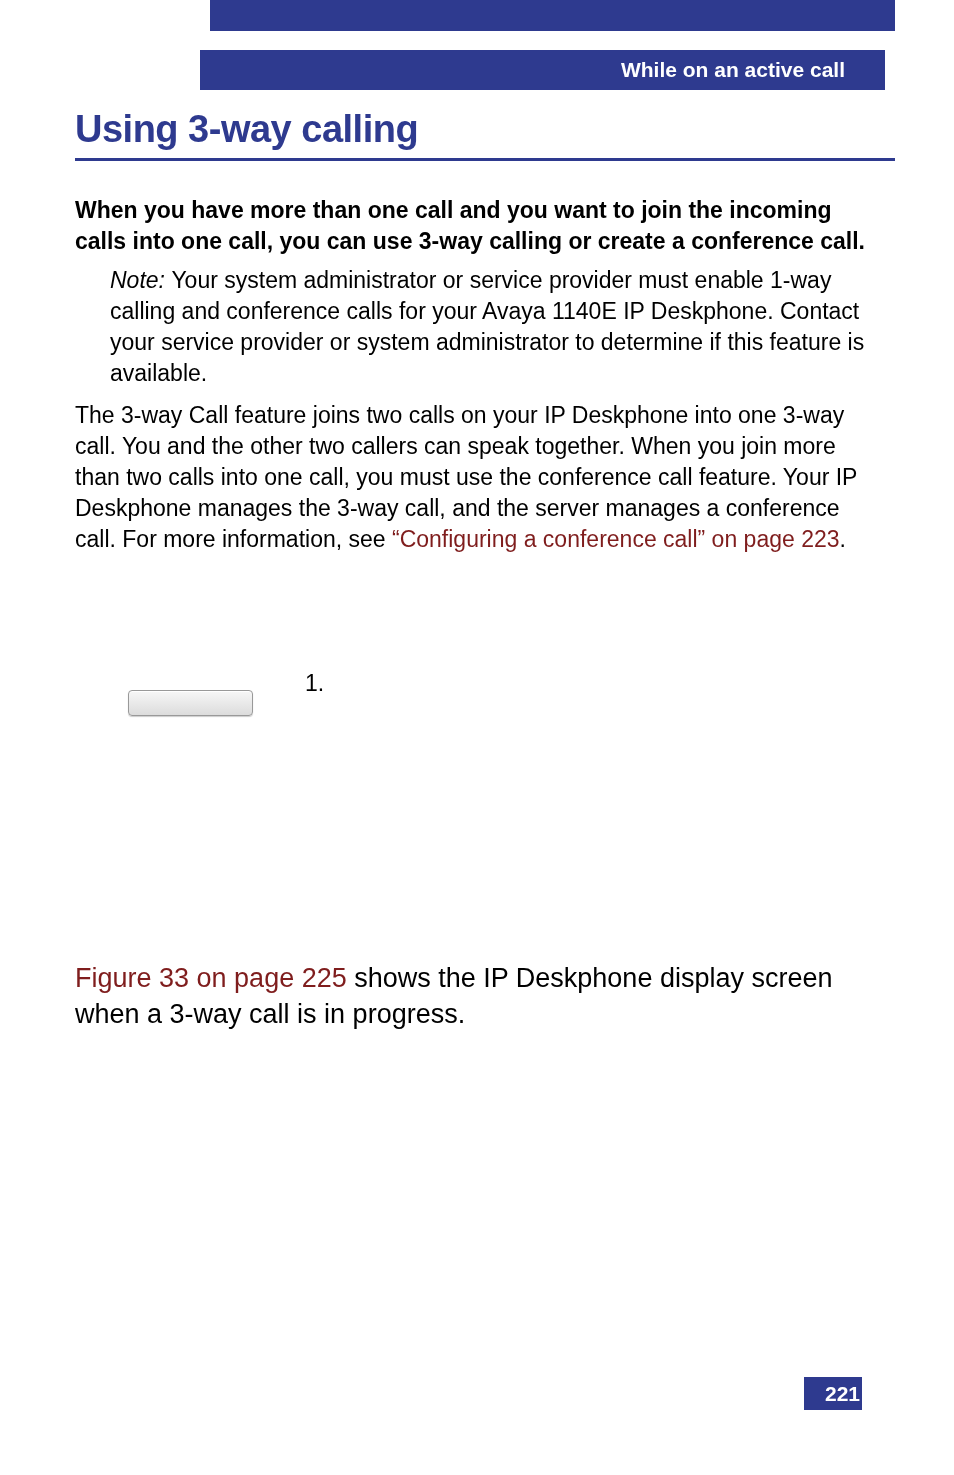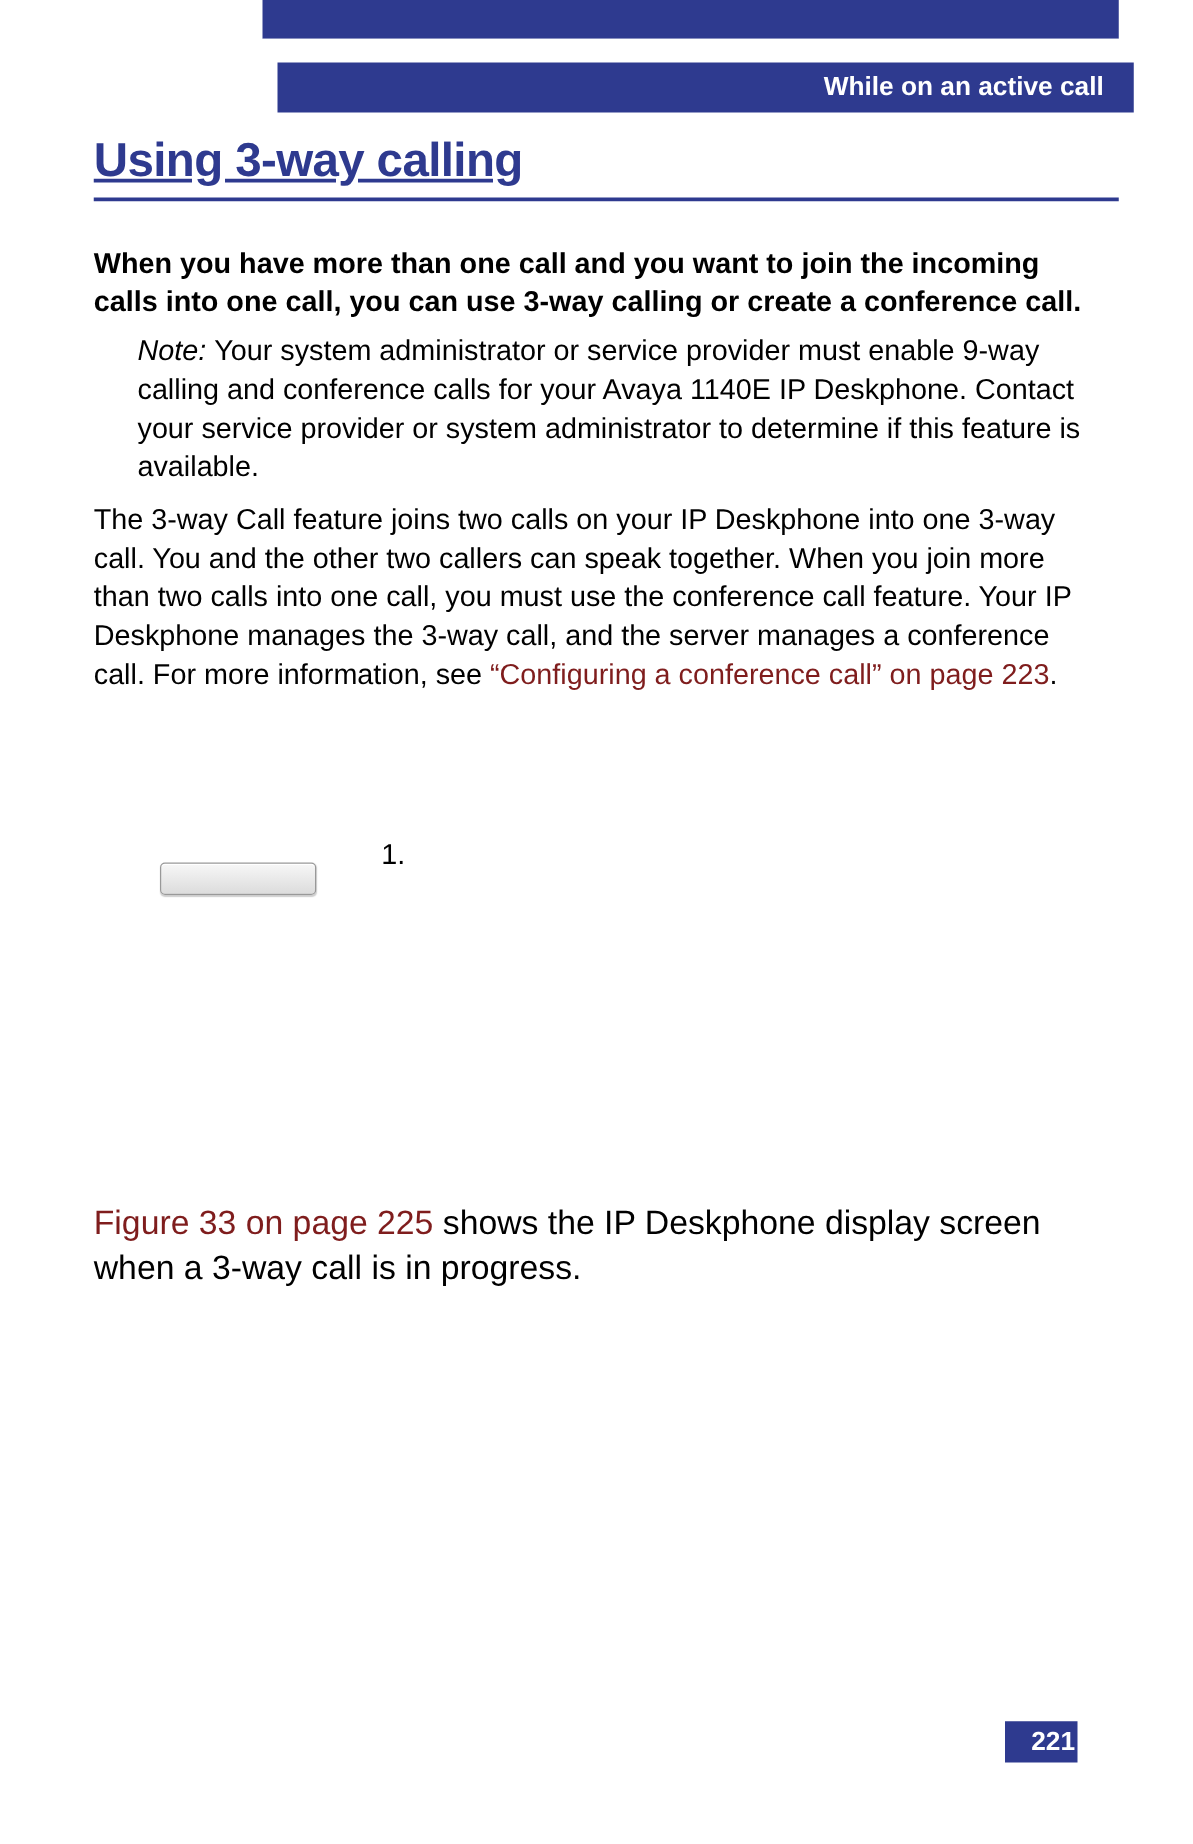--- a/index.html
+++ b/index.html
@@ -22,43 +22,42 @@
       position: absolute;
       left: 210px;
       top: 31px;
       width: 685px;
       height: 19px;
       background: #ffffff;
     }
     .header-label {
       position: absolute;
       top: 50px;
-      left: 222px;
+      left: 200px;
       width: 685px;
       height: 40px;
       background: #2e3a8f;
       color: #ffffff;
       font-weight: bold;
       font-size: 21px;
       display: flex;
       align-items: center;
       justify-content: flex-end;
-      padding-right: 24px;
+      padding-right: 40px;
     }
     .section-heading {
       position: absolute;
       left: 75px;
       top: 108px;
       width: 820px;
       color: #2e3a8f;
       font-size: 38px;
       font-weight: bold;
       letter-spacing: -0.5px;
       padding-bottom: 6px;
-      text-decoration: underline;
     }
     .heading-rule {
       position: absolute;
       left: 75px;
       top: 158px;
       width: 820px;
       height: 3px;
       background: #2e3a8f;
     }
     .body-text {
@@ -148,21 +147,21 @@
 <div class="header-label">
   <span>While on an active call</span>
 </div>
 
 <h1 class="section-heading">Using 3-way calling</h1>
 <div class="heading-rule"></div>
 
 <p class="body-text para1">When you have more than one call and you want to join the incoming calls into one call, you can use 3-way calling or create a conference call.</p>
 
 <p class="body-text note-block">
-  <em style="">Note: </em><span>Your system administrator or service provider must enable 9-way calling and conference calls for your Avaya 1140E IP Deskphone. Contact your service provider or system administrator to determine if this feature is available.</span>
+  <em style="">Note: </em><span>Your system administrator or service provider must enable 1-way calling and conference calls for your Avaya 1140E IP Deskphone. Contact your service provider or system administrator to determine if this feature is available.</span>
 </p>
 
 <p class="body-text para3">
   <span>The 3-way Call feature joins two calls on your IP Deskphone into one 3-way call. You and the other two callers can speak together. When you join more than two calls into one call, you must use the conference call feature. Your IP Deskphone manages the 3-way call, and the server manages a conference call. For more information, see </span><span class="link">“Configuring a conference call” on page 223</span><span>.</span>
 </p>
 
 <div class="step-row">
   <div class="softkey-col">
     <div class="softkey-button"></div>
   </div>

